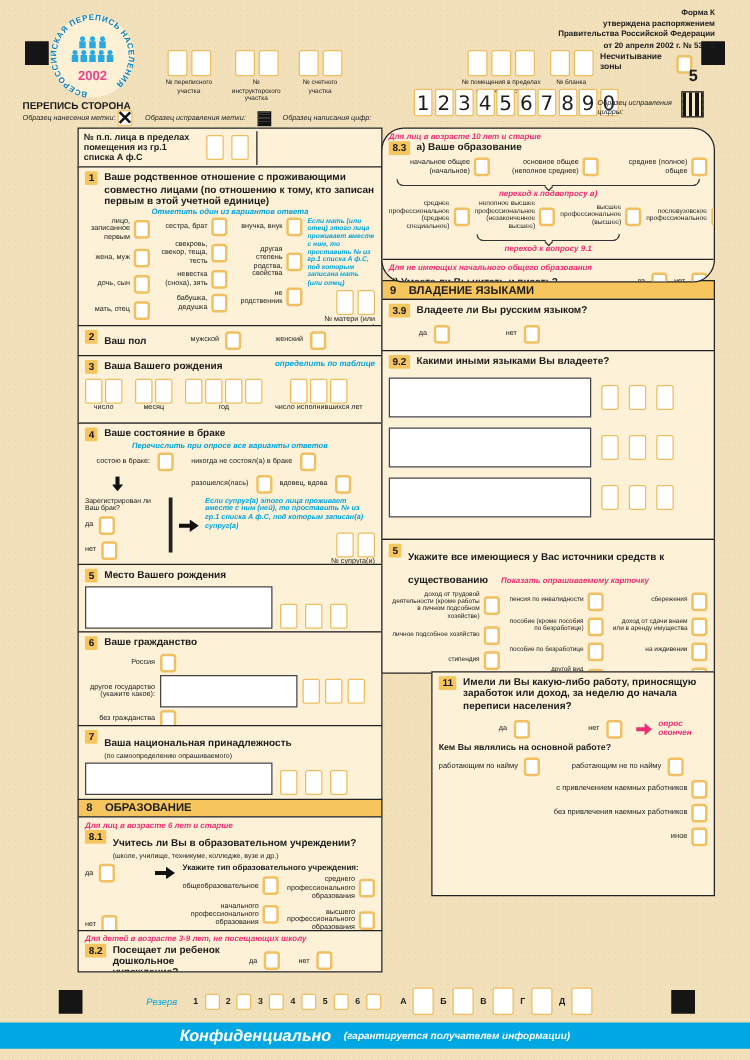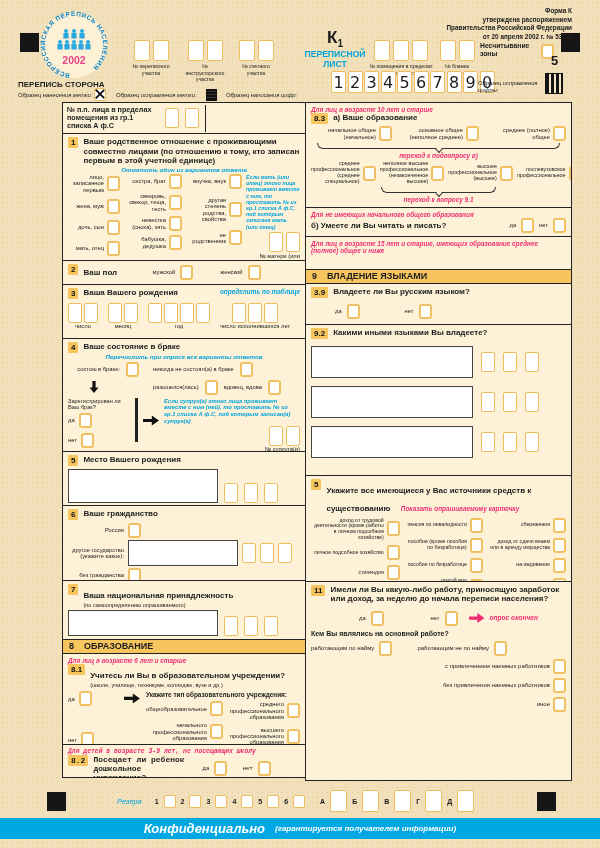--- a/index.html
+++ b/index.html
@@ -134,24 +134,20 @@
       <div class="boxlab">№ инструкторского участка</div>
     </div>
     <div class="boxgrp" style="left:236px;top:40px;width:40px;">
       <div class="boxrow">
           <span class="hbox"></span>
           <span class="hbox"></span>
         </div>
       <div class="boxlab">№ счетного участка</div>
     </div>
 
-    <div class="ktitle">
-      <div class="kcode"><span>К</span><sub>1</sub></div>
-      <div class="ksub">ПЕРЕПИСНОЙ ЛИСТ</div>
-    </div>
 
     <div class="boxgrp" style="left:362px;top:40px;width:78px;">
       <div class="boxrow">
           <span class="hbox"></span>
           <span class="hbox"></span>
           <span class="hbox"></span>
         </div>
       <div class="boxlab">№ помещения в пределах счетного участка</div>
     </div>
     <div class="boxgrp" style="left:438px;top:40px;width:38px;">
@@ -463,36 +459,36 @@
                 <div class="opt">
                     <span class="olbl">высшего профессионального образования</span>
                     <span class="cb"></span>
                   </div>
               </div>
             </div>
           </div>
         </div>
       </div>
 
-      <div class="blk" style="height:34px;font-family:Liberation Mono, monospace;">
+      <div class="blk" style="height:34px;">
         <div class="pre">Для детей в возрасте 3-9 лет, не посещающих школу</div>
         <div style="display:flex;gap:5px;align-items:center;">
           <span class="qnum">8.2</span>
           <span class="qtitle" style="width:104px;">Посещает ли ребенок дошкольное учреждение?</span>
           <span class="olbl">да</span>
             <span class="cb"></span>
           <span class="olbl" style="margin-left:10px;">нет</span>
             <span class="cb"></span>
         </div>
       </div>
     </div>
 
     <div class="col col-r">
 
-      <div class="blk" style="height:168px;">
+      <div class="blk" style="height:124px;border-radius:18px;">
         <div class="pre">Для лиц  в возрасте 10  лет и старше</div>
         <div class="qhead">
             <span class="qnum">8.3</span>
           <span class="qtitle">а) Ваше образование</span>
           </div>
         <div style="display:flex;gap:6px;margin-top:2px;justify-content:space-between;">
           <div class="opt" style="flex:1;">
               <span class="olbl">начальное общее (начальное)</span>
               <span class="cb"></span>
             </div>
@@ -638,21 +634,21 @@
               </div>
             <div class="opt">
                 <span class="olbl" style="font-size:5.2px;">иной источник</span>
                 <span class="cb"></span>
               </div>
           </div>
         </div>
       </div>
 
 
-      <div class="blk" style="height:200px;">
+      <div class="blk" style="height:180px;margin-left:40px;">
         <div class="qhead">
             <span class="qnum">11</span>
           <span class="qtitle">Имели ли Вы какую-либо работу, приносящую заработок или доход, за неделю до начала переписи населения?</span>
           </div>
         <div style="display:flex;align-items:center;gap:5px;margin:7px 0 0 48px;">
           <span class="olbl">да</span>
             <span class="cb"></span>
           <span class="olbl" style="margin-left:42px;">нет</span>
             <span class="cb"></span>
           <span class="arrow-r pink" style="margin-left:6px;"></span>

